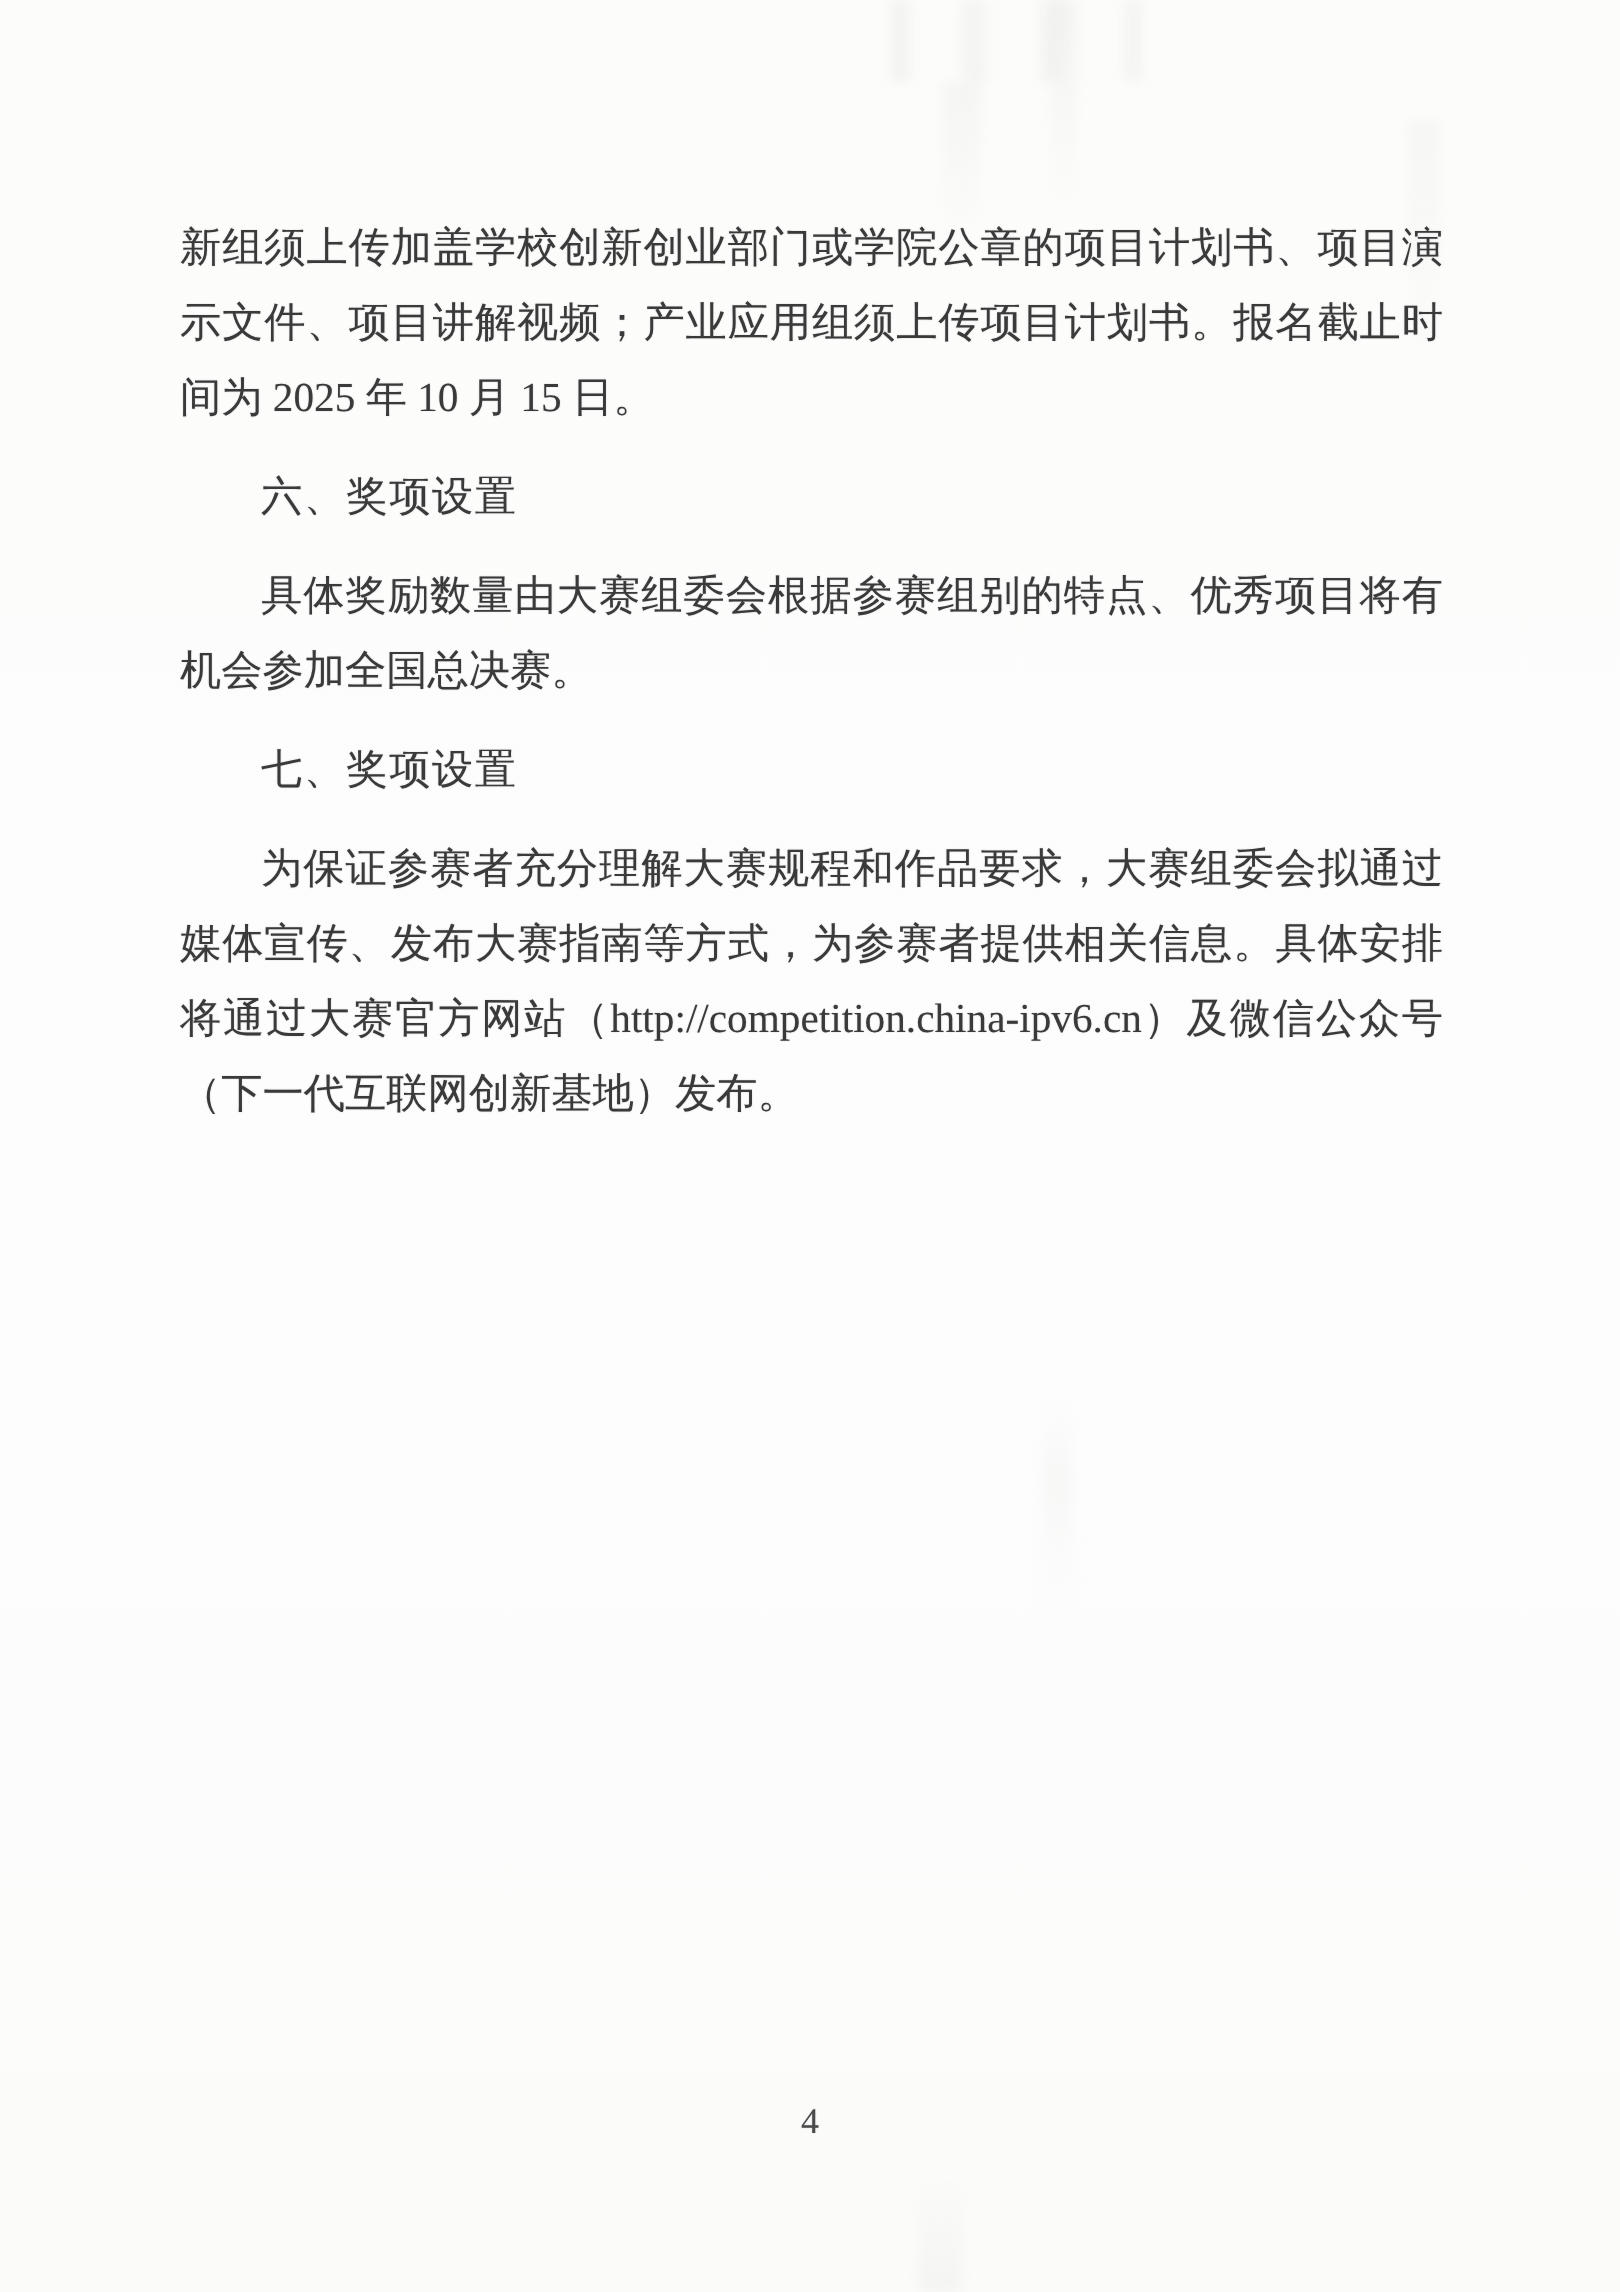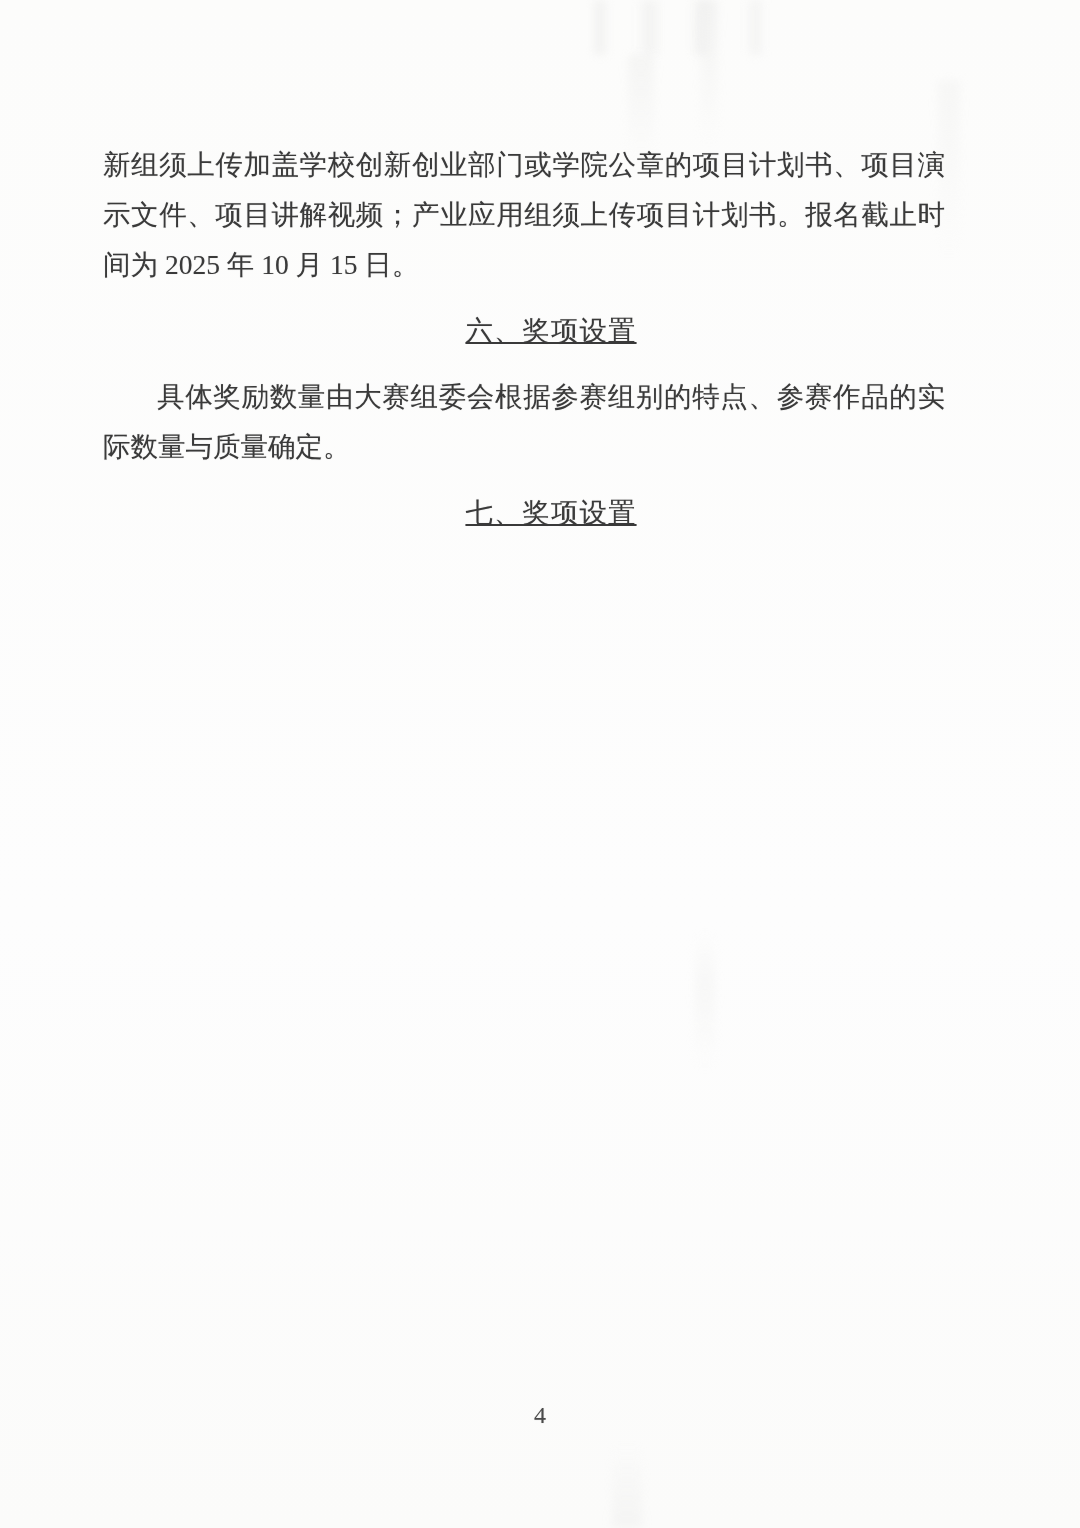--- a/index.html
+++ b/index.html
@@ -41,42 +41,41 @@
   }
   .streak-e { left: 612px; top: 1430px; width: 30px; height: 98px;
     background: linear-gradient(0deg, #f0f0ef, transparent 85%);
   }
   .streak-f { left: 695px; top: 930px; width: 20px; height: 140px;
     background: linear-gradient(180deg, transparent, #f4f4f3 40%, transparent);
   }
 
   .content {
     position: absolute;
-    left: 103px;
+    left: 120px;
     top: 140px;
     width: 842px;
     color: #3a3a3a;
     font-size: 27.5px;
     line-height: 50px;
     text-shadow: 0 0 1px rgba(40, 40, 40, 0.28);
   }
   .content p {
     margin: 16px 0 0 0;
     text-align: justify;
   }
   .content p.first {
     margin-top: 0;
   }
   .content p.indent {
     text-indent: 54px;
   }
   .content p.heading {
-    text-align: center;
+    text-align: left;
     letter-spacing: 1px;
-    text-decoration: underline;
   }
   .footer {
     position: absolute;
     left: 0;
     right: 0;
     top: 1402px;
     text-align: center;
     font-size: 24px;
     color: #4a4a4a;
     text-shadow: 0 0 1px rgba(40, 40, 40, 0.25);
@@ -96,21 +95,22 @@
 
   <div class="content">
     <p class="first">新组须上传加盖学校创新创业部门或学院公章的项目计划书、项目演示文件、项目讲解视频；产业应用组须上传项目计划书。报名截止时间为 2025 年 10 月 15 日。</p>
 
 
 
 
     <p class="indent heading">六、奖项设置</p>
 
 
-    <p class="indent">具体奖励数量由大赛组委会根据参赛组别的特点、参赛作品的实际数量与质量确定。</p>
+    <p class="indent">具体奖励数量由大赛组委会根据参赛组别的特点、优秀项目将有机会参加全国总决赛。</p>
 
     <p class="indent heading">七、奖项设置</p>
 
+    <p class="indent">为保证参赛者充分理解大赛规程和作品要求，大赛组委会拟通过媒体宣传、发布大赛指南等方式，为参赛者提供相关信息。具体安排将通过大赛官方网站（http://competition.china-ipv6.cn）及微信公众号（下一代互联网创新基地）发布。</p>
   </div>
 
   <div class="footer">4</div>
 
 </div>
 
 </body></html>

